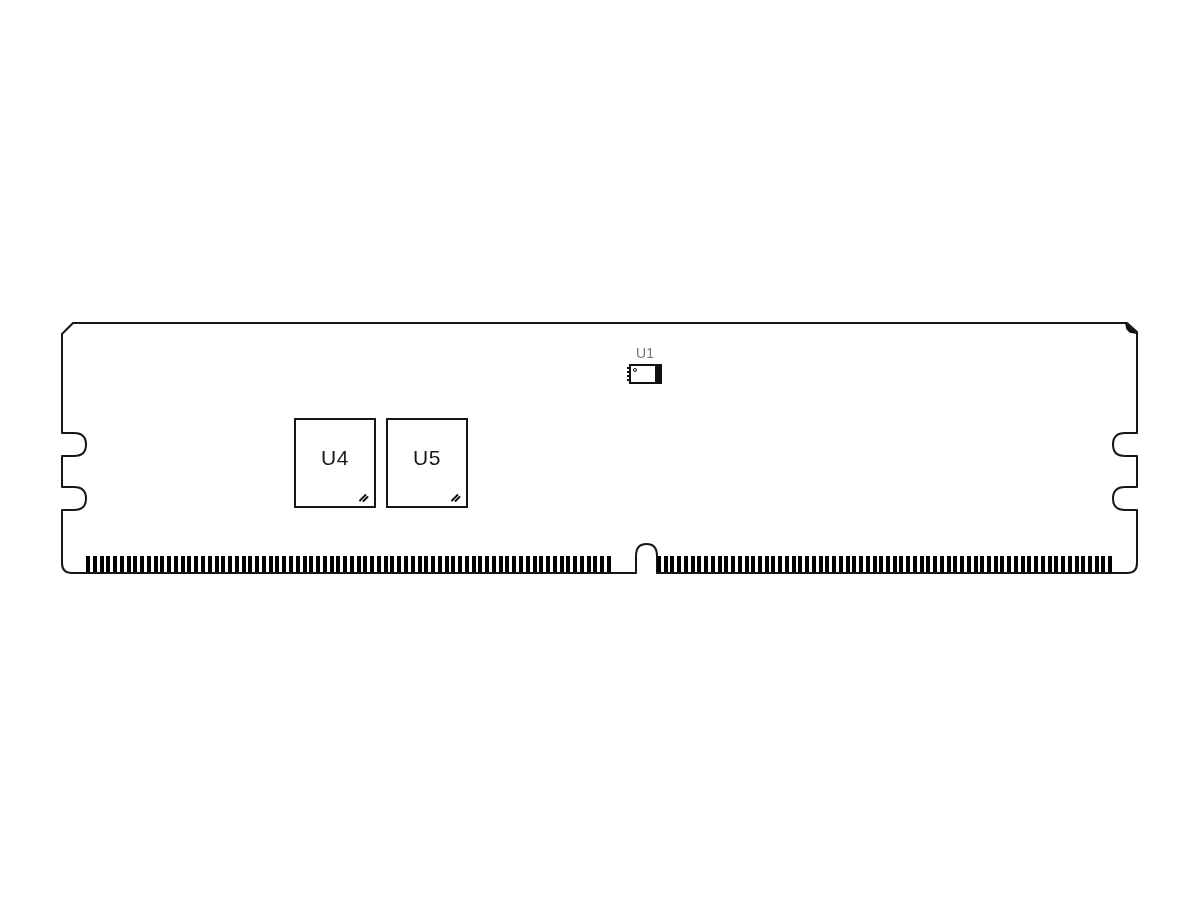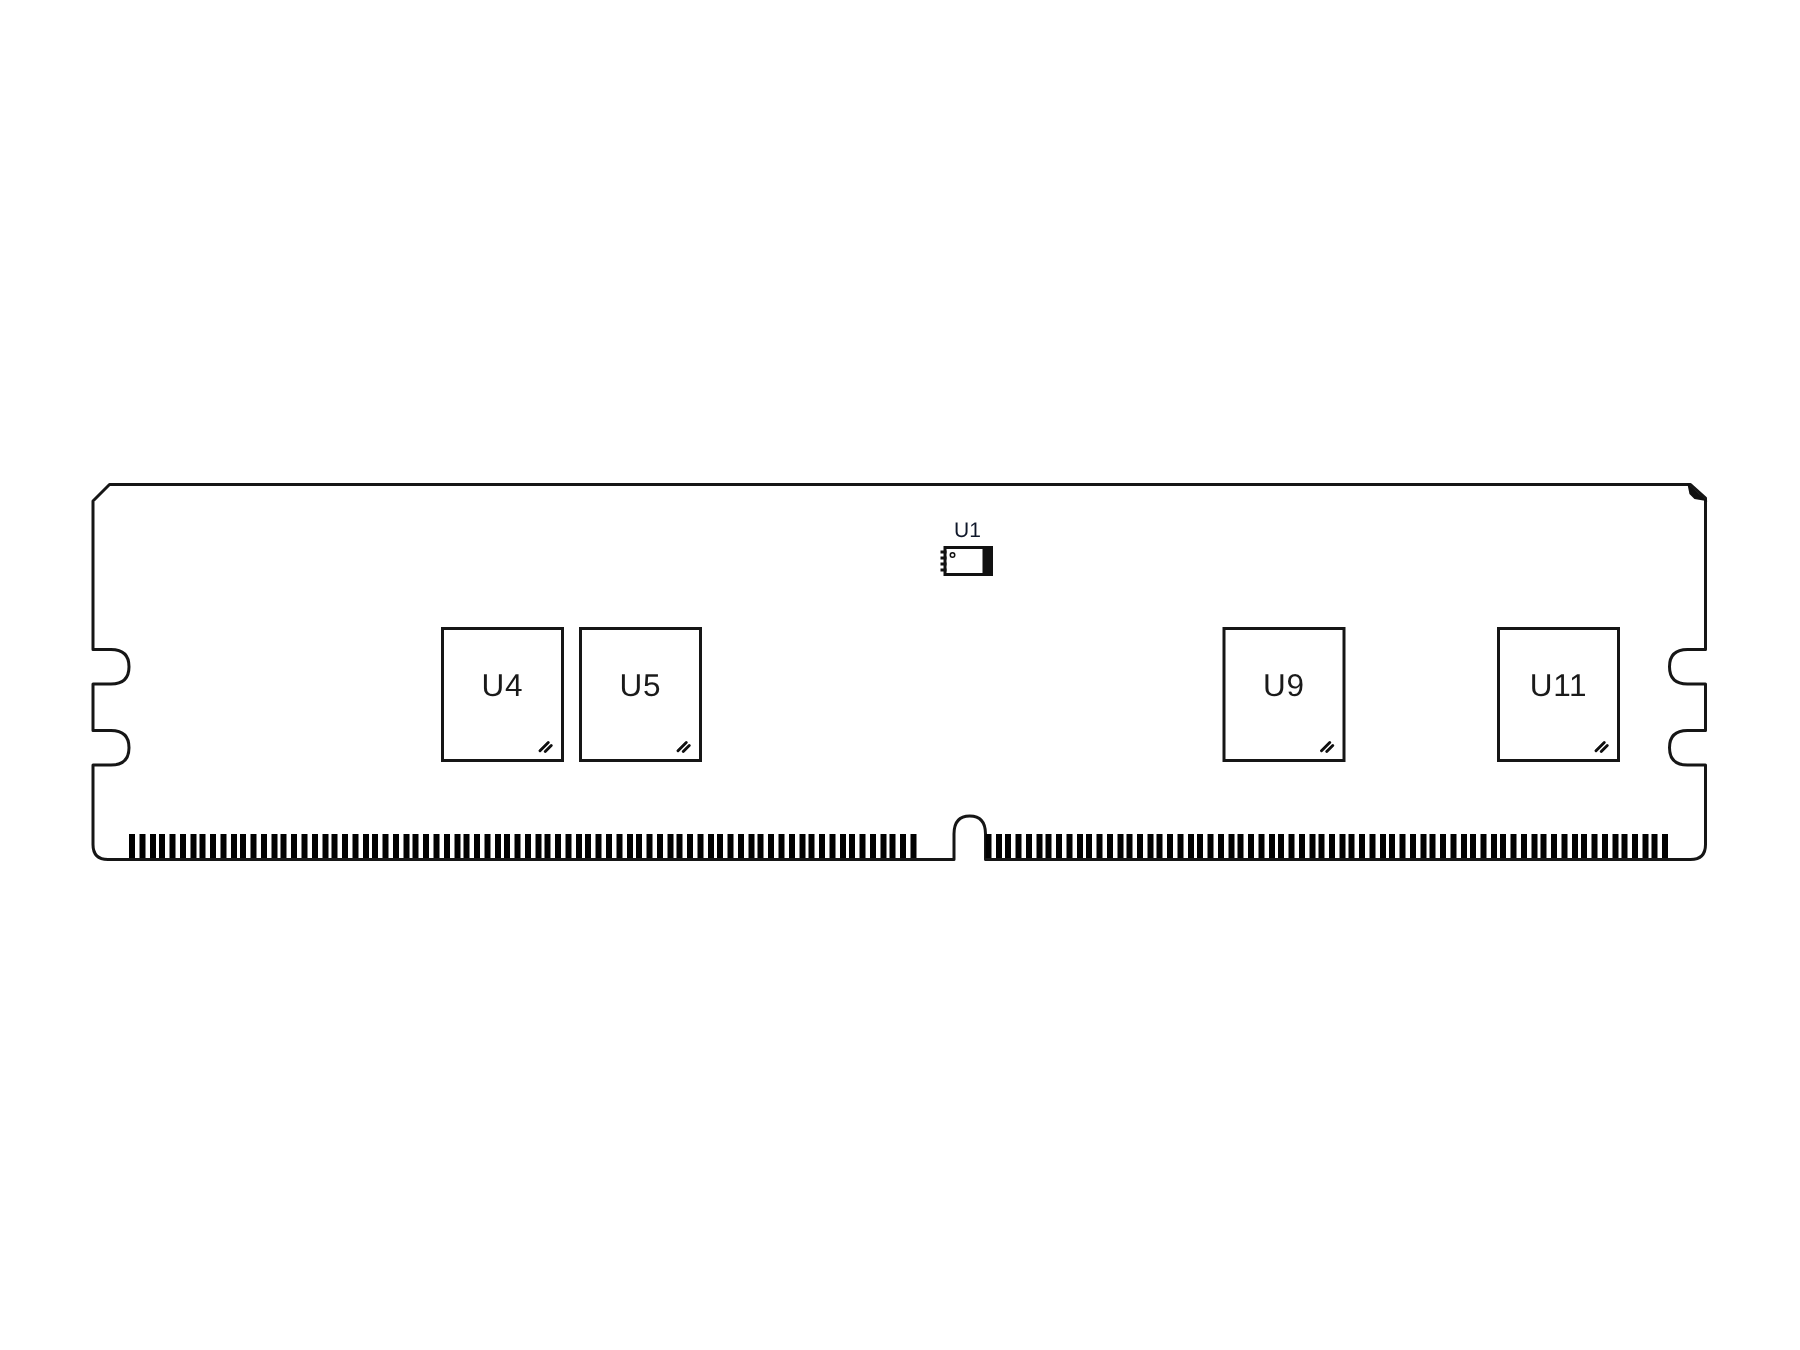--- a/index.html
+++ b/index.html
@@ -56,21 +56,21 @@
   }
 
   
   .spd-label {
     position: absolute;
     left: 629px;
     top: 345px;
     width: 32px;
     text-align: center;
     font-size: 14px;
-    color: #0f172a;
+    color: #737373;
     z-index: 3;
   }
   .spd-body {
     position: absolute;
     left: 629px;
     top: 364px;
     width: 33px;
     height: 20px;
     box-sizing: border-box;
     border: 2px solid #111111;
@@ -291,32 +291,20 @@
     <svg class="pin1" width="11" height="11" viewBox="0 0 11 11">
       <path d="M2 9.5 L7.5 4 M5.5 10 L9.5 6" stroke="#111111" stroke-width="1.9" stroke-linecap="round" fill="none"></path>
     </svg>
   </div>
   <div class="chip" style="left:386px">
     <span class="chip-label">U5</span>
     <svg class="pin1" width="11" height="11" viewBox="0 0 11 11">
       <path d="M2 9.5 L7.5 4 M5.5 10 L9.5 6" stroke="#111111" stroke-width="1.9" stroke-linecap="round" fill="none"></path>
     </svg>
   </div>
-  <div class="chip" style="left:815px">
-    <span class="chip-label">U9</span>
-    <svg class="pin1" width="11" height="11" viewBox="0 0 11 11">
-      <path d="M2 9.5 L7.5 4 M5.5 10 L9.5 6" stroke="#111111" stroke-width="1.9" stroke-linecap="round" fill="none"></path>
-    </svg>
-  </div>
-  <div class="chip" style="left:998px">
-    <span class="chip-label">U11</span>
-    <svg class="pin1" width="11" height="11" viewBox="0 0 11 11">
-      <path d="M2 9.5 L7.5 4 M5.5 10 L9.5 6" stroke="#111111" stroke-width="1.9" stroke-linecap="round" fill="none"></path>
-    </svg>
-  </div>
 
 
   <div class="spd-label">U1</div>
   <div class="spd-body">
     <span class="spd-band"></span>
     <span class="spd-dot"></span>
     <span class="spd-pin" style="top:1px"></span>
     <span class="spd-pin" style="top:5px"></span>
     <span class="spd-pin" style="top:9px"></span>
     <span class="spd-pin" style="top:13px"></span>

